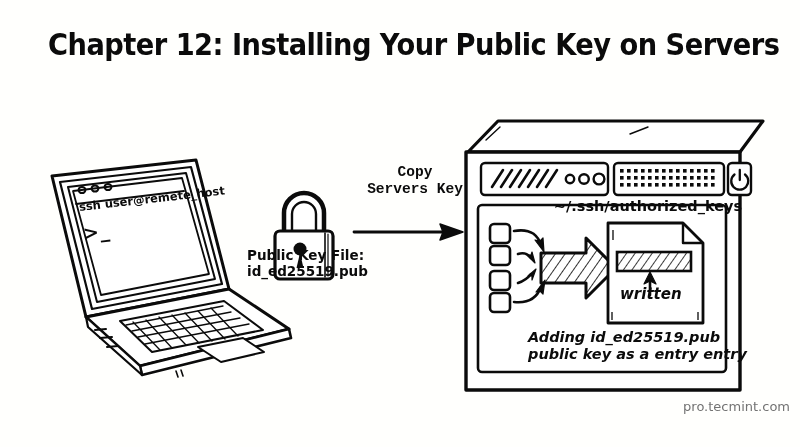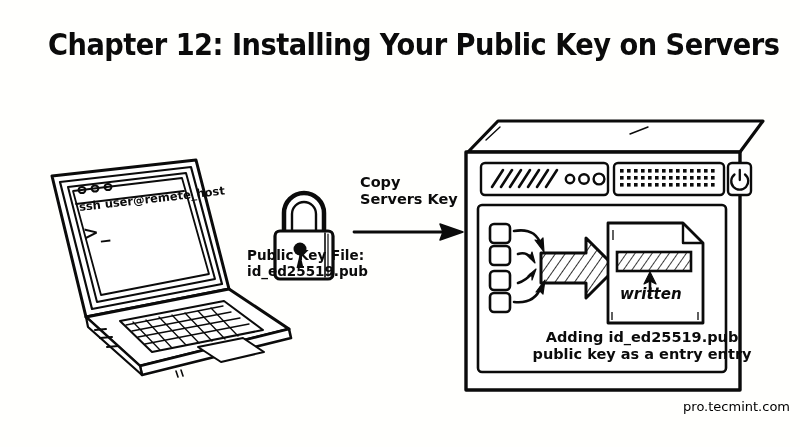--- a/index.html
+++ b/index.html
@@ -68,60 +68,63 @@
     top: 247px;
     width: 120px;
     text-align: left;
     font-size: 13.5px;
     font-weight: 600;
     line-height: 16px;
     white-space: normal;
   }
   .copy-label {
     left: 360px;
-    top: 174px;
+    top: 164px;
     width: 110px;
+    text-align: center;
     font-size: 14.5px;
     font-weight: 600;
     line-height: 17px;
     white-space: normal;
+    font-family: Liberation Mono, monospace;
   }
   .auth-path {
     left: 548px;
     top: 198px;
     width: 200px;
     text-align: center;
     font-size: 14.5px;
     font-weight: 600;
   }
   .written-label {
     left: 620px;
     top: 285px;
     font-size: 15px;
     font-weight: 600;
     font-style: italic;
   }
   .adding-label {
     left: 528px;
     top: 329px;
     width: 228px;
-    text-align: center;
+    text-align: left;
     font-size: 14.5px;
     font-weight: 600;
     line-height: 17px;
     white-space: normal;
+    font-style: italic;
   }
   .watermark {
     left: 600px;
     top: 399px;
     width: 190px;
     text-align: right;
     font-size: 13px;
     font-weight: 500;
-    color: #000000;
+    color: #737373;
   }
 </style>
 </head>
 <body>
 
 <div id="stage">
 
   <div class="page-title">Chapter 12: Installing Your Public Key on Servers</div>
 
   <svg class="svg-layer" viewBox="0 0 800 447" xmlns="http://www.w3.org/2000/svg">
@@ -329,20 +332,21 @@
   <div class="txt lock-label">
     <span>Public Key File:</span><br>
     <span>id_ed25519.pub</span>
   </div>
 
   <div class="txt copy-label">
     <span>Copy</span><br>
     <span>Servers Key</span>
   </div>
 
+  <div class="txt auth-path">~/.ssh/authorized_keys</div>
 
   <div class="txt written-label">written</div>
 
   <div class="txt adding-label">
     <span>Adding id_ed25519.pub</span><br>
     <span>public key as a entry entry</span>
   </div>
 
   <div class="txt watermark">pro.tecmint.com</div>
 

